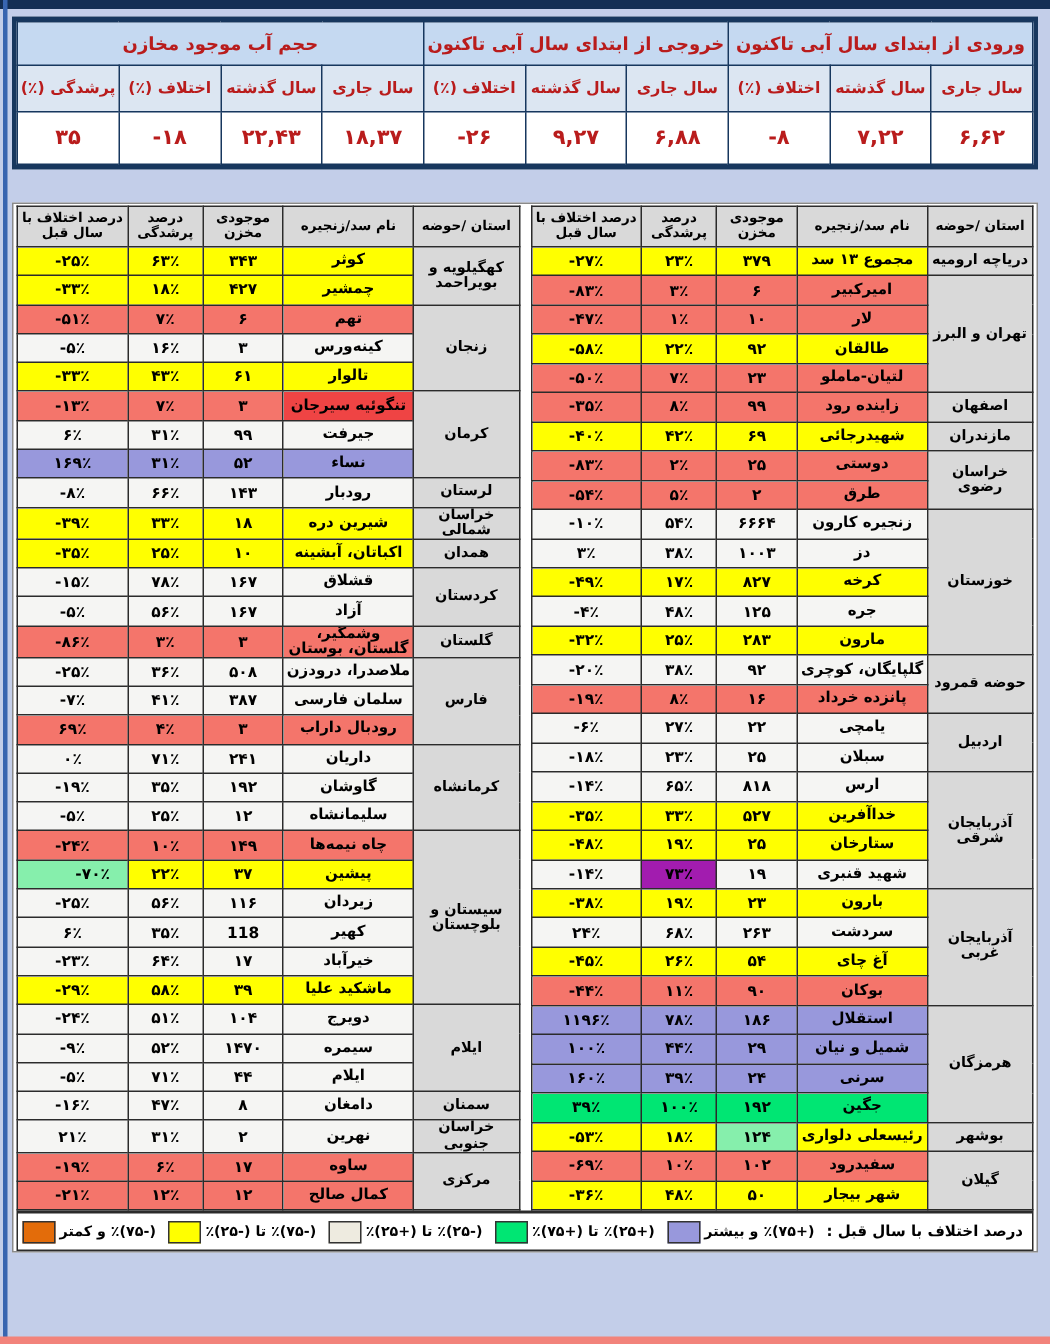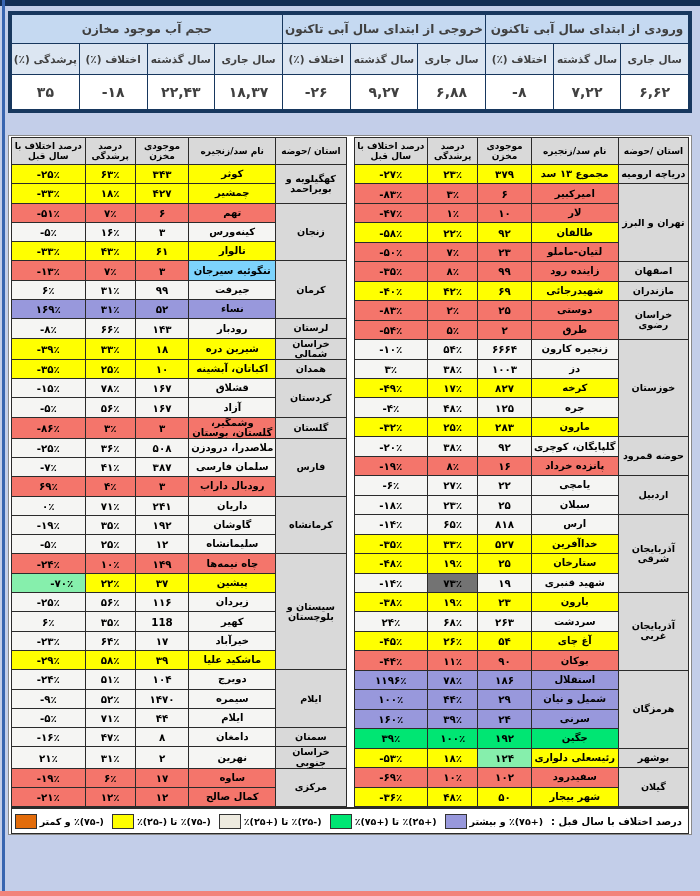--- a/index.html
+++ b/index.html
@@ -18,21 +18,21 @@
     border:3px solid #17375e;
     background:#fff;
   }
   .summary-title{
     text-align:center;font-weight:bold;font-size:15.5px;color:#000;
     padding:8px 2px 6px 2px;direction:rtl;
   }
   table.summary{width:100%;border-collapse:collapse;table-layout:fixed;}
   table.summary th,table.summary td{
     border:1px solid #17375e;text-align:center;vertical-align:middle;
-    font-size:11px;color:#404040;
+    font-size:11px;color:#b91c1c;
   }
   table.summary th.group{background:#c5d9f1;font-weight:bold;height:26px;font-size:12px;}
   table.summary th.col{background:#dce6f2;font-weight:bold;height:28px;font-size:10.5px;}
   table.summary td.val{background:#fff;font-weight:bold;height:32px;font-size:14px;direction:ltr;}
 
   
   .main-wrap{
     margin:22px 8px 0 8px;
     background:#fff;
     border:1px solid #8a8a8a;
@@ -269,21 +269,21 @@
           </tr>
           <tr>
             <td class="dam" style="background: rgb(255, 255, 0);">ستارخان</td>
             <td class="num" style="background: rgb(255, 255, 0);">۲۵</td>
             <td class="num" style="background: rgb(255, 255, 0);">۱۹٪</td>
             <td class="num" style="background: rgb(255, 255, 0);">-۴۸٪</td>
           </tr>
           <tr>
             <td class="dam" style="background: rgb(245, 245, 243);">شهید قنبری</td>
             <td class="num" style="background: rgb(245, 245, 243);">۱۹</td>
-            <td class="num" style="background: #737373;">۷۳٪</td>
+            <td class="num" style="background: #a21caf;">۷۳٪</td>
             <td class="num" style="background: rgb(245, 245, 243);">-۱۴٪</td>
           </tr>
           <tr>
             <td class="prov" rowspan="4">آذربایجان غربی</td>
             <td class="dam" style="background: rgb(255, 255, 0);">بارون</td>
             <td class="num" style="background: rgb(255, 255, 0);">۲۳</td>
             <td class="num" style="background: rgb(255, 255, 0);">۱۹٪</td>
             <td class="num" style="background: rgb(255, 255, 0);">-۳۸٪</td>
           </tr>
           <tr>
@@ -396,21 +396,21 @@
             <td class="num" style="background: rgb(245, 245, 243);">-۵٪</td>
           </tr>
           <tr>
             <td class="dam" style="background: rgb(255, 255, 0);">تالوار</td>
             <td class="num" style="background: rgb(255, 255, 0);">۶۱</td>
             <td class="num" style="background: rgb(255, 255, 0);">۴۳٪</td>
             <td class="num" style="background: rgb(255, 255, 0);">-۳۳٪</td>
           </tr>
           <tr>
             <td class="prov" rowspan="3">کرمان</td>
-            <td class="dam" style="background: #7dd3fc;">تنگوئیه سیرجان</td>
+            <td class="dam" style="background: #ef4444;">تنگوئیه سیرجان</td>
             <td class="num" style="background: rgb(244, 117, 107);">۳</td>
             <td class="num" style="background: rgb(244, 117, 107);">۷٪</td>
             <td class="num" style="background: rgb(244, 117, 107);">-۱۳٪</td>
           </tr>
           <tr>
             <td class="dam" style="background: rgb(245, 245, 243);">جیرفت</td>
             <td class="num" style="background: rgb(245, 245, 243);">۹۹</td>
             <td class="num" style="background: rgb(245, 245, 243);">۳۱٪</td>
             <td class="num" style="background: rgb(245, 245, 243);">۶٪</td>
           </tr>

